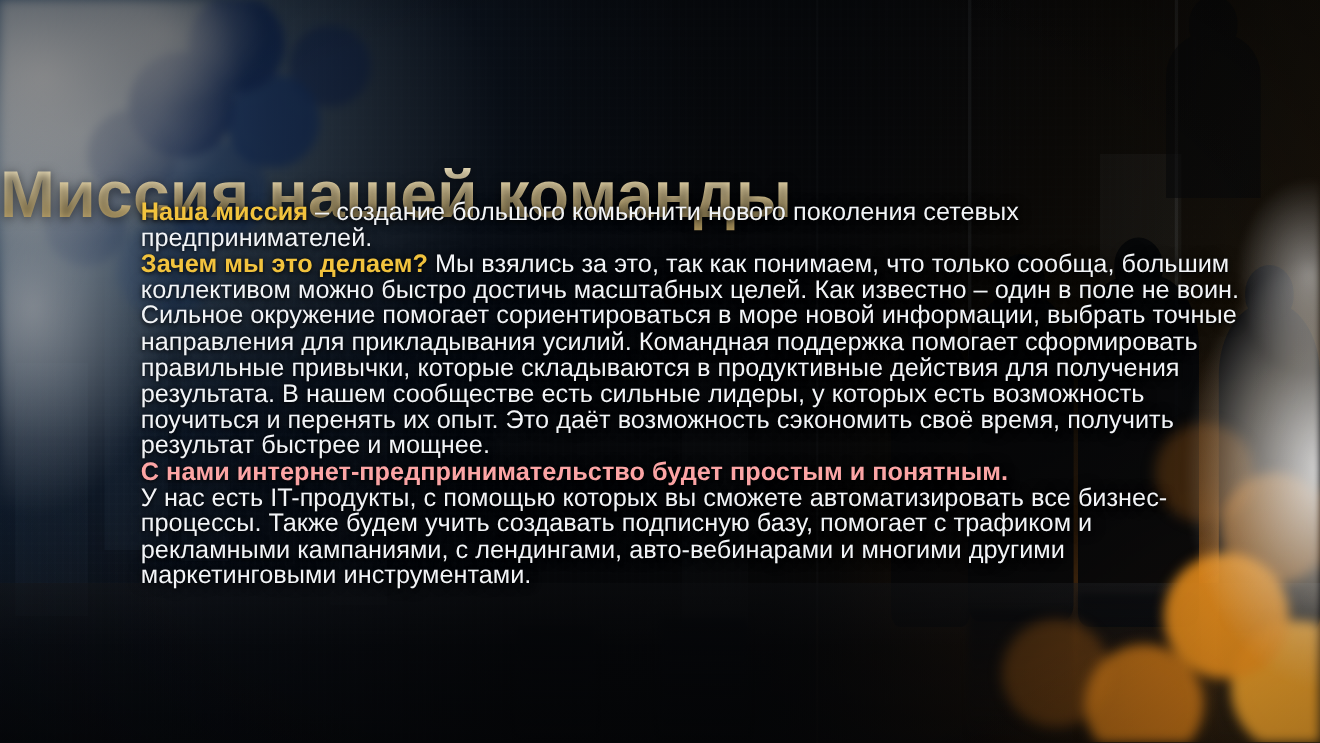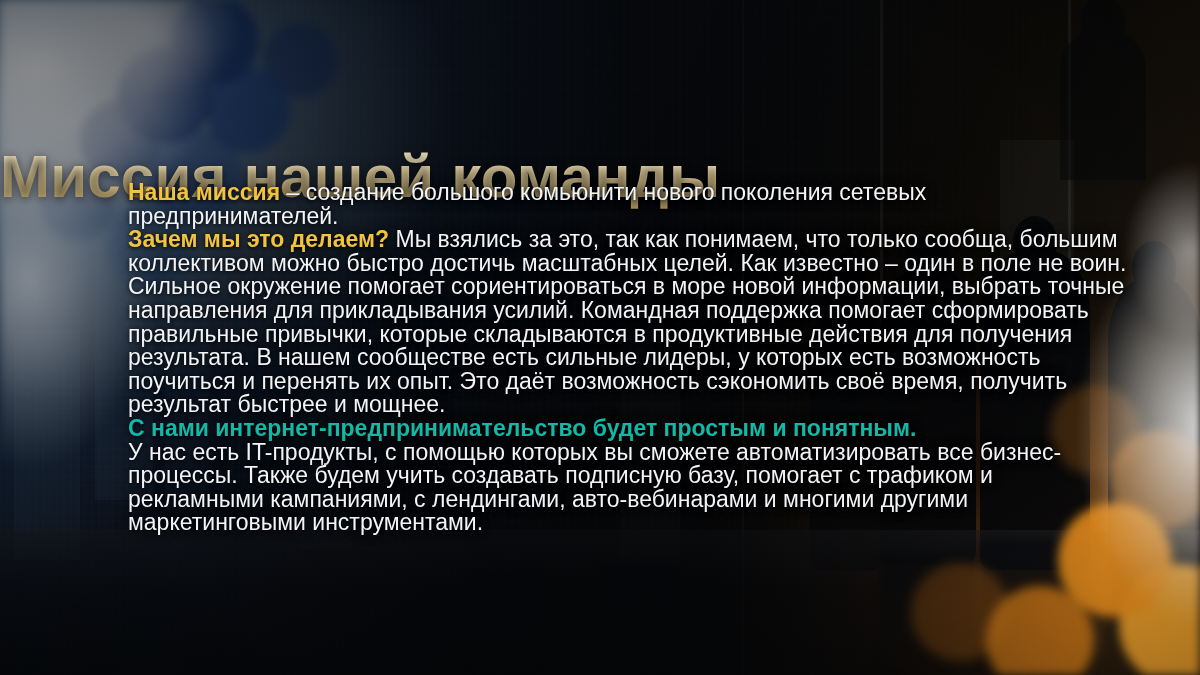--- a/index.html
+++ b/index.html
@@ -208,21 +208,21 @@
   .para { margin: 0; }
   .para + .para { }
   .para-lede { margin-top: 0; }
 
   .accent {
     color: #f2c33e;
     font-weight: 700;
   }
   .accent-line {
     display: block;
-    color: #14b8a6;
+    color: #fca5a5;
     font-weight: 700;
   }
   .closing {
     position: absolute;
     left: 0;
     top: 378px;
     color: #f2c33e;
     font-weight: 700;
     white-space: nowrap;
   }

